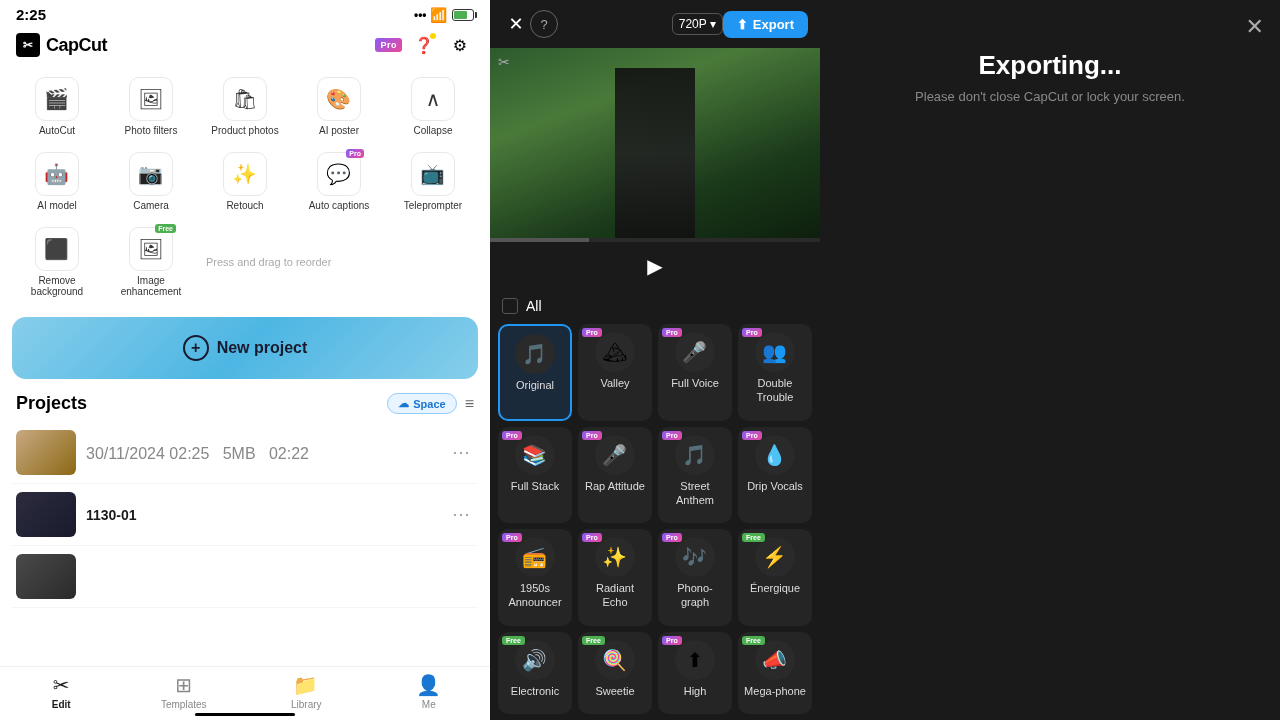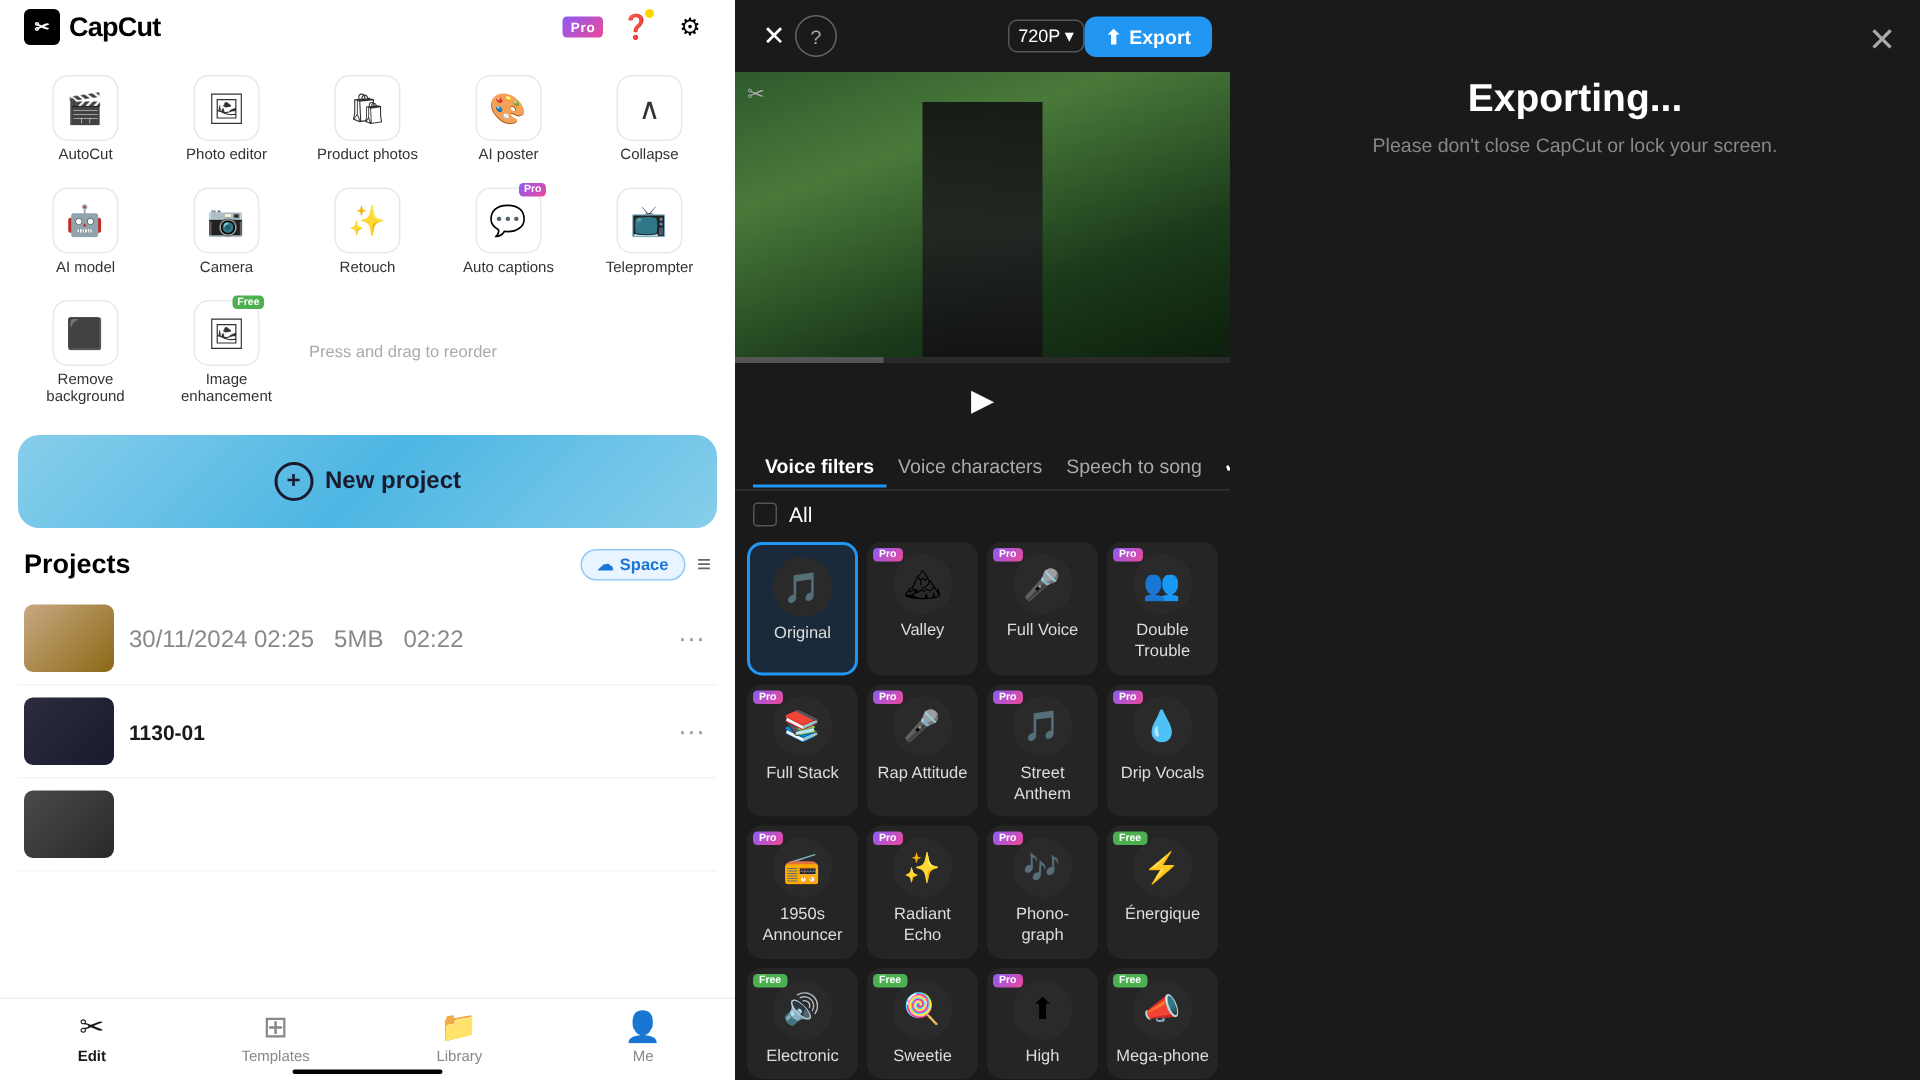--- a/index.html
+++ b/index.html
@@ -342,20 +342,30 @@
     .export-bottom-bar {
       position: absolute; bottom: 0; left: 0; right: 0;
       height: 3px; background: #333;
     }
   </style>
 </head>
 <body>
 
 <div class="left-panel">
 
+  <div class="status-bar">
+    <span class="status-time">2:25</span>
+    <div class="status-icons">
+      <span style="font-size:12px">•••</span>
+      <span style="font-size:14px">📶</span>
+      <div class="battery-icon">
+        <div class="battery-fill"></div>
+      </div>
+    </div>
+  </div>
 
   <div class="app-header">
     <div class="app-logo">
       <div class="logo-icon">✂</div>
       <span style="font-size:18px;font-weight:800;letter-spacing:-0.5px">CapCut</span>
     </div>
     <div style="display:flex;align-items:center;gap:8px">
       <span class="pro-badge">Pro</span>
       <div class="header-icon">
         <span>❓</span>
@@ -371,21 +381,21 @@
     <div class="tool-item">
       <div class="tool-icon-box">
           <span>🎬</span>
         </div>
       <span class="tool-label">AutoCut</span>
     </div>
     <div class="tool-item">
       <div class="tool-icon-box">
           <span>🖼</span>
         </div>
-      <span class="tool-label">Photo editor</span>
+      <span class="tool-label">Photo filters</span>
     </div>
     <div class="tool-item">
       <div class="tool-icon-box">
           <span>🛍</span>
         </div>
       <span class="tool-label">Product photos</span>
     </div>
     <div class="tool-item">
       <div class="tool-icon-box">
           <span>🎨</span>
@@ -535,32 +545,20 @@
   </div>
 
   <div style="height:4px;background:#2a2a2a;margin:0;">
     <div style="height:100%;width:30%;background:#555"></div>
   </div>
 
   <div class="play-controls">
     <div class="play-btn">▶</div>
   </div>
 
-  <div class="voice-tabs">
-    <div class="voice-tab active">
-      <span>Voice filters</span>
-    </div>
-    <div class="voice-tab">
-      <span>Voice characters</span>
-    </div>
-    <div class="voice-tab">
-      <span>Speech to song</span>
-    </div>
-    <div class="voice-tab-check">✓</div>
-  </div>
 
   <div class="all-row">
     <div class="all-checkbox"></div>
     <span class="all-label">All</span>
   </div>
 
   <div class="filters-grid">
 
     <div class="filter-card selected">
       <div class="filter-icon-circle" style="background:#2a2a2a">🎵</div>

